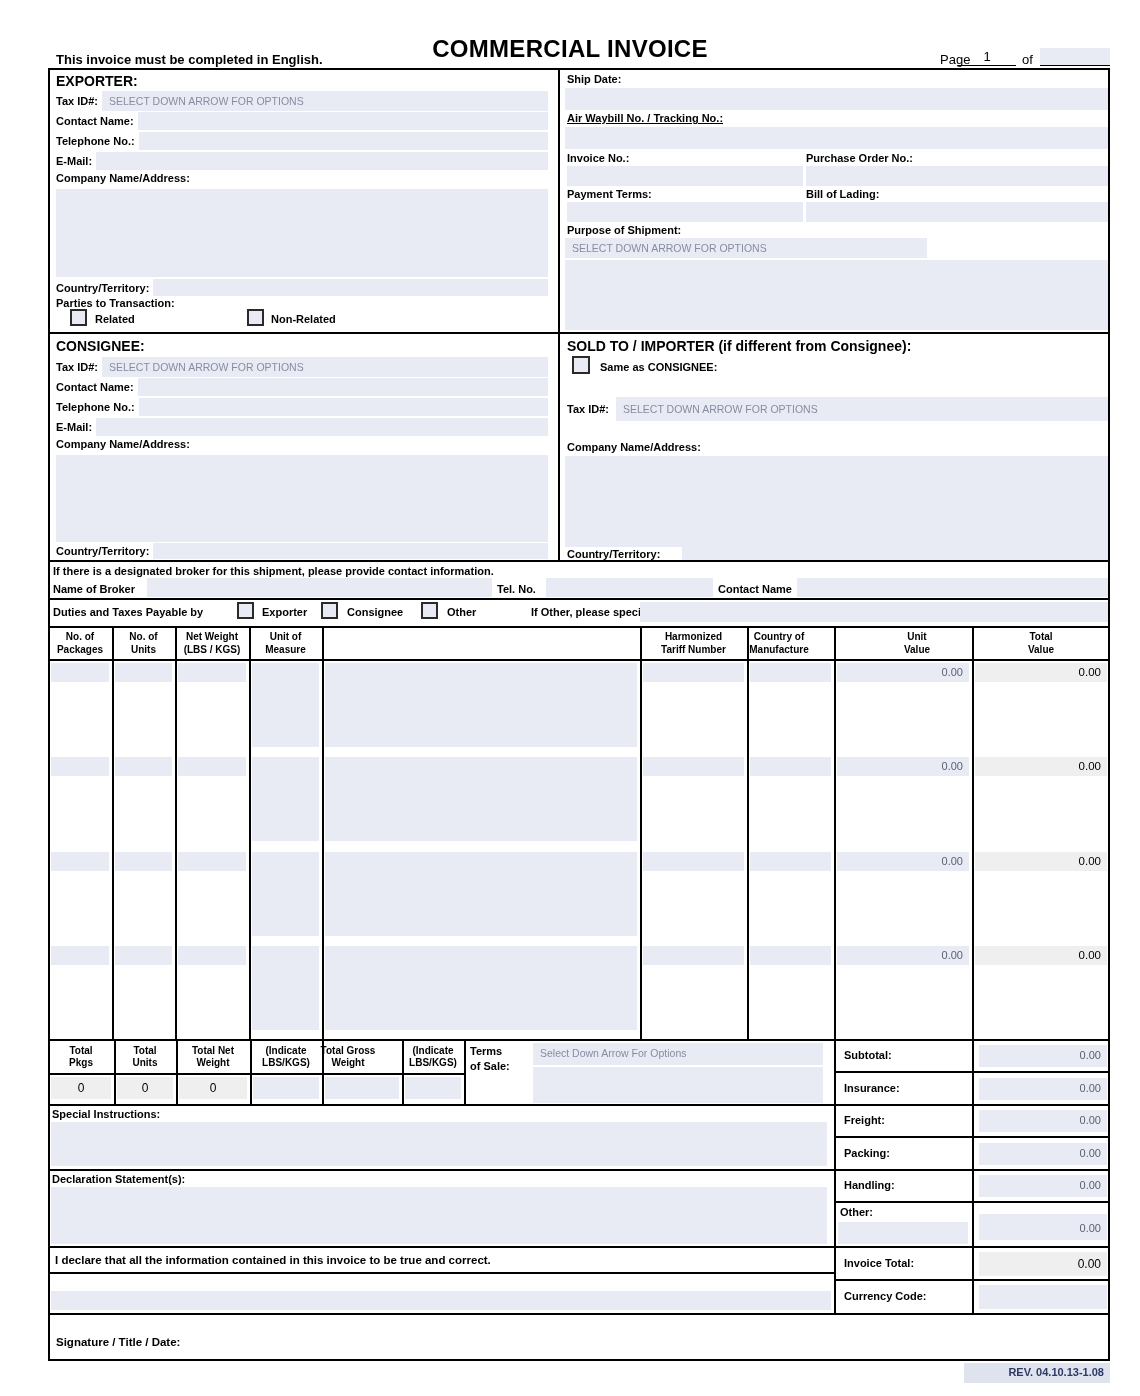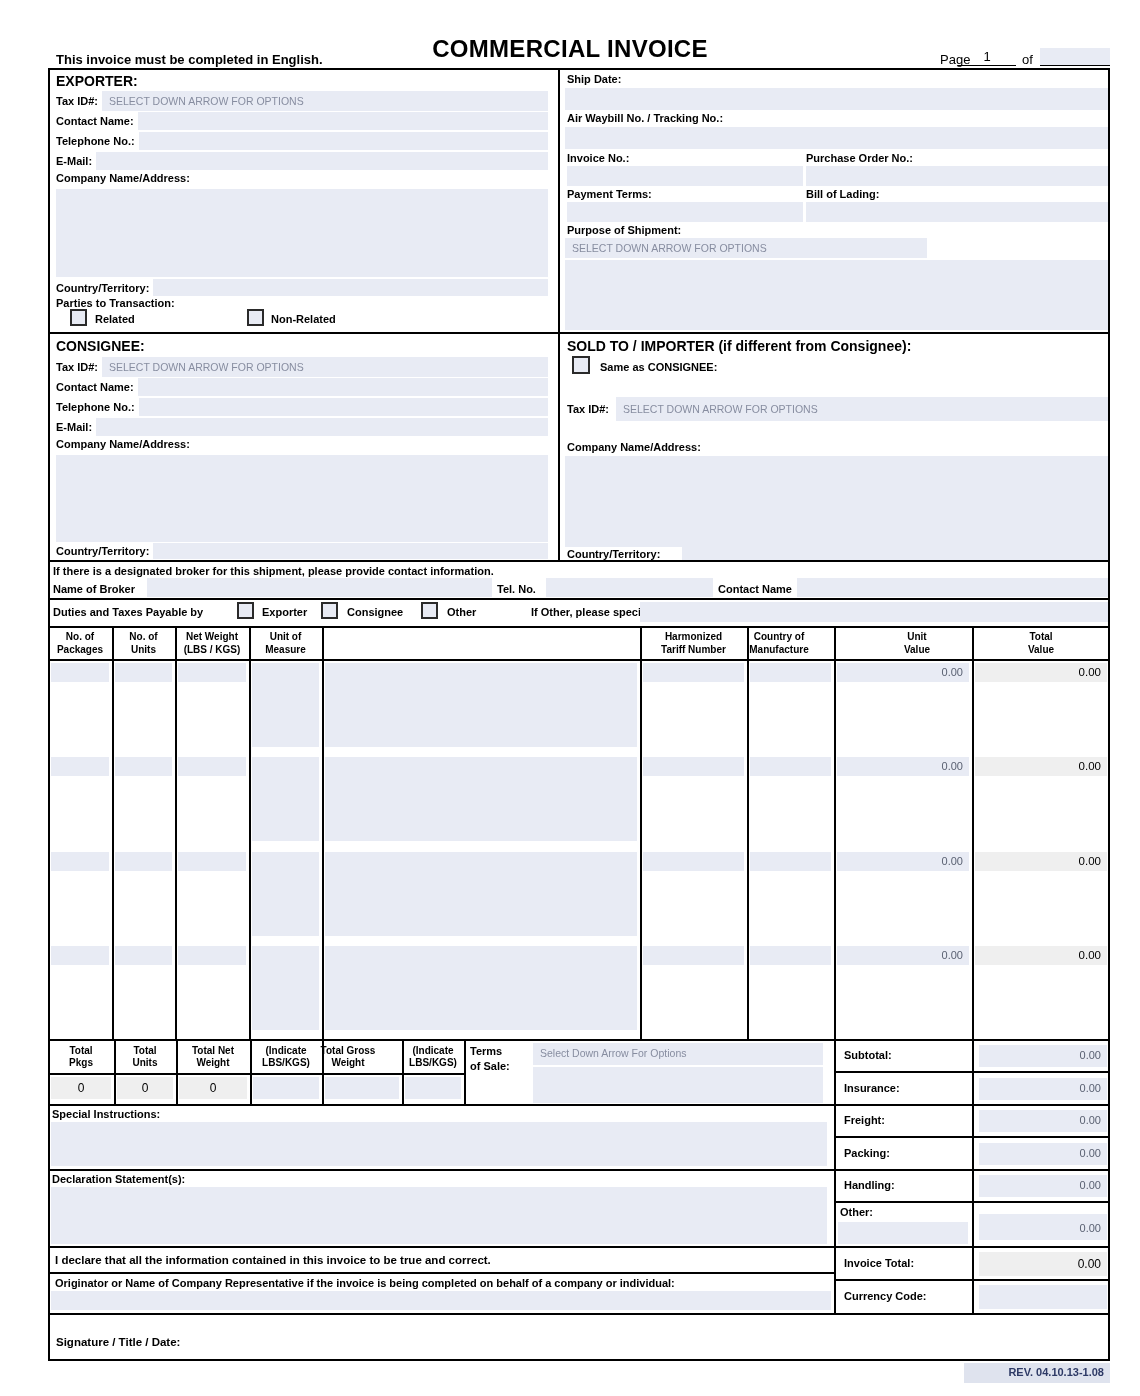--- a/index.html
+++ b/index.html
@@ -85,21 +85,21 @@
     <div class="rf"></div>
   </div>
   <div class="lbl" style="left:56px;top:297px;">Parties to Transaction:</div>
   <div class="cb" style="left:70px;top:309px;"></div>
   <div class="lbl" style="left:95px;top:313px;">Related</div>
   <div class="cb" style="left:247px;top:309px;"></div>
   <div class="lbl" style="left:271px;top:313px;">Non-Related</div>
 
   <div class="lbl" style="left:567px;top:73px;">Ship Date:</div>
   <div class="fld" style="left:565px;top:88px;width:543px;height:22px;"></div>
-  <div class="lbl" style="left:567px;top:112px;">Air Waybill No. / Tracking No.:</div>
+  <div class="lbl" style="left:567px;top:112px;text-decoration:underline;">Air Waybill No. / Tracking No.:</div>
   <div class="fld" style="left:565px;top:127px;width:543px;height:22px;"></div>
   <div class="lbl" style="left:567px;top:152px;">Invoice No.:</div>
   <div class="fld" style="left:567px;top:166px;width:236px;height:20px;"></div>
   <div class="lbl" style="left:806px;top:152px;">Purchase Order No.:</div>
   <div class="fld" style="left:806px;top:166px;width:302px;height:20px;"></div>
   <div class="lbl" style="left:567px;top:188px;">Payment Terms:</div>
   <div class="fld" style="left:567px;top:202px;width:236px;height:20px;"></div>
   <div class="lbl" style="left:806px;top:188px;">Bill of Lading:</div>
   <div class="fld" style="left:806px;top:202px;width:302px;height:20px;"></div>
   <div class="lbl" style="left:567px;top:224px;">Purpose of Shipment:</div>
@@ -267,21 +267,20 @@
   <div class="slbl" style="top:1257px;">Invoice Total:</div>
   <div class="sval" style="top:1252px;height:24px;background:#efefef;color:#000;font-size:12px;padding-top:5px;">0.00</div>
   <div class="slbl" style="top:1290px;">Currency Code:</div>
   <div class="fld" style="left:979px;top:1285px;width:128px;height:24px;"></div>
 
   <div class="lbl" style="left:52px;top:1108px;">Special Instructions:</div>
   <div class="fld" style="left:51px;top:1122px;width:776px;height:44px;"></div>
   <div class="lbl" style="left:52px;top:1173px;">Declaration Statement(s):</div>
   <div class="fld" style="left:51px;top:1187px;width:776px;height:57px;"></div>
   <div class="lbl" style="left:55px;top:1254px;font-size:11.5px;">I declare that all the information contained in this invoice to be true and correct.</div>
-  <div class="lbl" style="left:55px;top:1277px;">Originator or Name of Company Representative if the invoice is being completed on behalf of a company or individual:</div>
   <div class="fld" style="left:51px;top:1291px;width:780px;height:19px;"></div>
   <div class="lbl" style="left:56px;top:1336px;font-size:11.5px;">Signature / Title / Date:</div>
   <div class="rev">REV. 04.10.13-1.08</div>
 
   <div class="vl" style="left:558px;top:68px;width:2px;height:492px;"></div>
   <div class="hl" style="left:48px;top:332px;width:1062px;height:2px;"></div>
   <div class="hl" style="left:48px;top:560px;width:1062px;height:2px;"></div>
   <div class="hl" style="left:48px;top:598px;width:1062px;height:2px;"></div>
   <div class="hl" style="left:48px;top:626px;width:1062px;height:2px;"></div>
   <div class="hl" style="left:48px;top:659px;width:1062px;height:2px;"></div>

